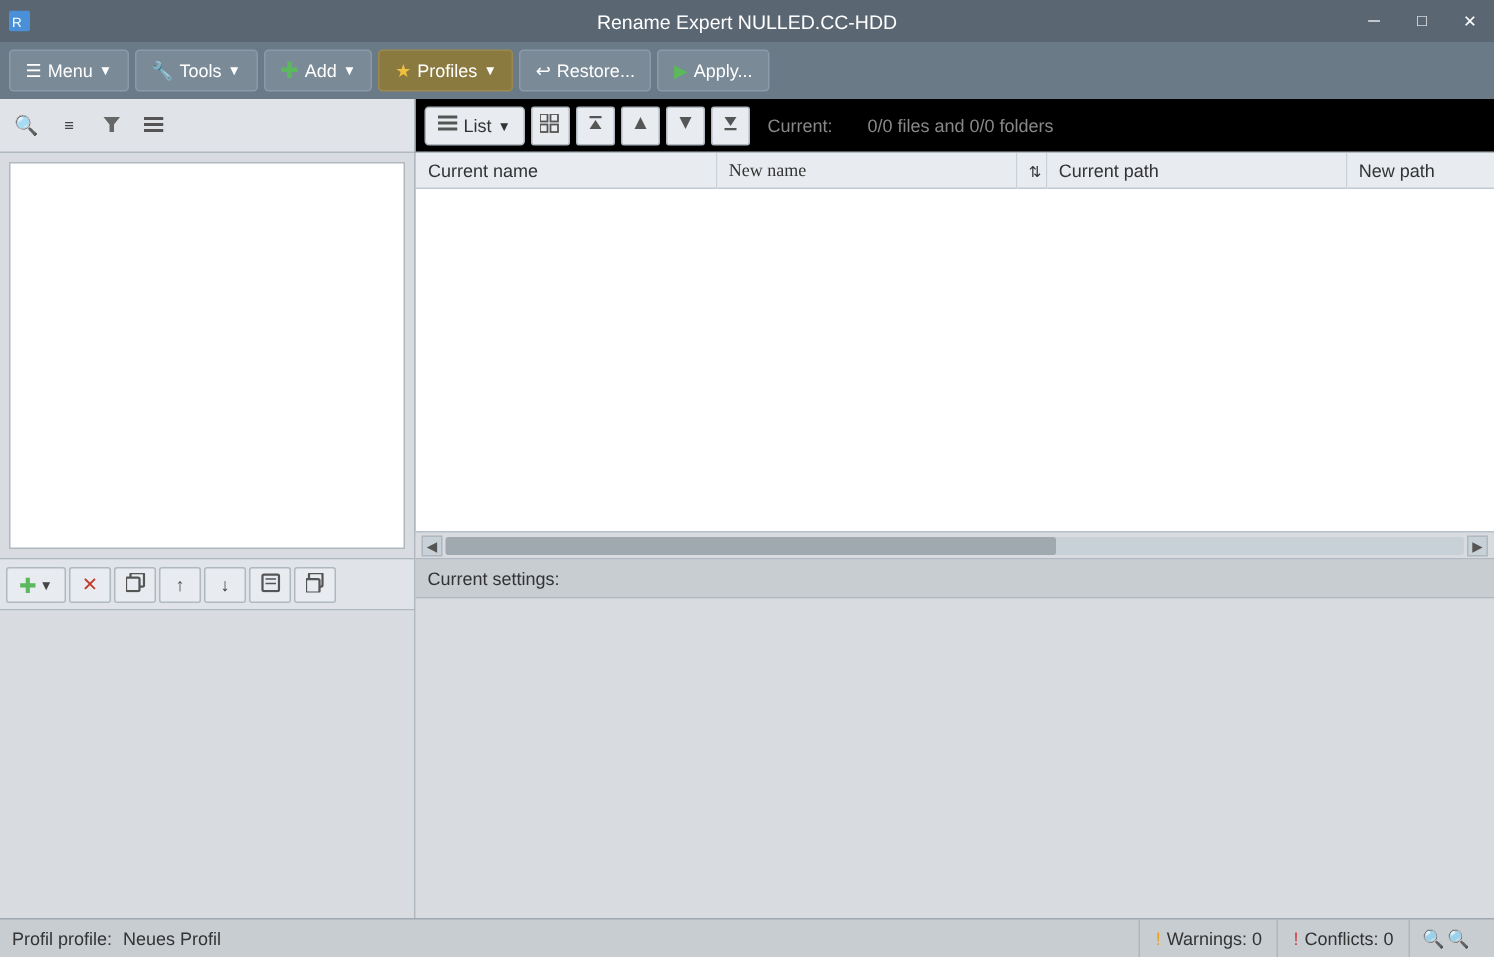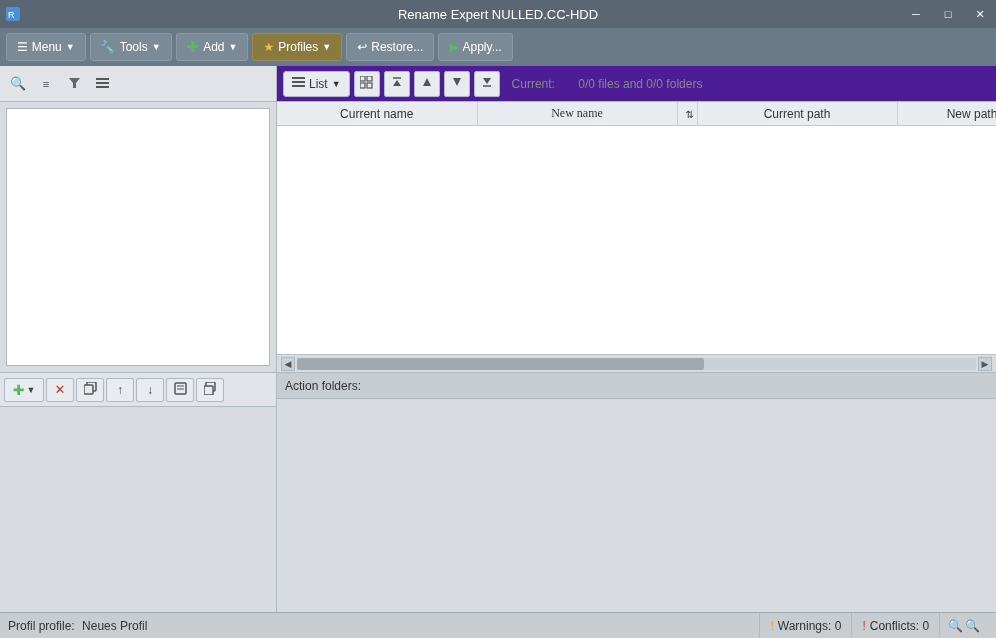--- a/index.html
+++ b/index.html
@@ -182,21 +182,21 @@
     #right-panel {
       flex: 1;
       display: flex;
       flex-direction: column;
       overflow: hidden;
     }
 
     
     #right-toolbar {
       height: 36px;
-      background: #4c1d95;
+      background: #000000;
       border-bottom: 1px solid #b0b8c0;
       display: flex;
       align-items: center;
       padding: 0 6px;
       gap: 4px;
     }
     .list-btn {
       background: #e8ecf0;
       border: 1px solid #b0b8c0;
       border-radius: 3px;
@@ -251,21 +251,21 @@
     #file-table {
       width: 100%;
       border-collapse: collapse;
       table-layout: fixed;
     }
     #file-table thead tr {
       background: #e8ecf0;
       border-bottom: 1px solid #c0c8d0;
     }
     #file-table th {
-      text-align: center;
+      text-align: left;
       padding: 4px 8px;
       font-weight: normal;
       font-size: 12px;
       color: #333;
       border-right: 1px solid #c8d0d8;
       cursor: pointer;
       white-space: nowrap;
       overflow: hidden;
     }
     .col-current-name { width: 200px; }
@@ -593,21 +593,21 @@
     <div id="hscroll-area">
       <div class="scroll-arrow">◀</div>
       <div class="hscroll-track">
         <div class="hscroll-thumb"></div>
       </div>
       <div class="scroll-arrow">▶</div>
     </div>
 
     <div id="action-settings-section">
       <div id="action-settings-header">
-        <span>Action folders:</span>
+        <span>Current settings:</span>
       </div>
       <div id="action-settings-content"></div>
     </div>
   </div>
 
 </div>
 
 <div id="status-bar">
   <div class="profile-info">
     <span>Profil profile:</span>

